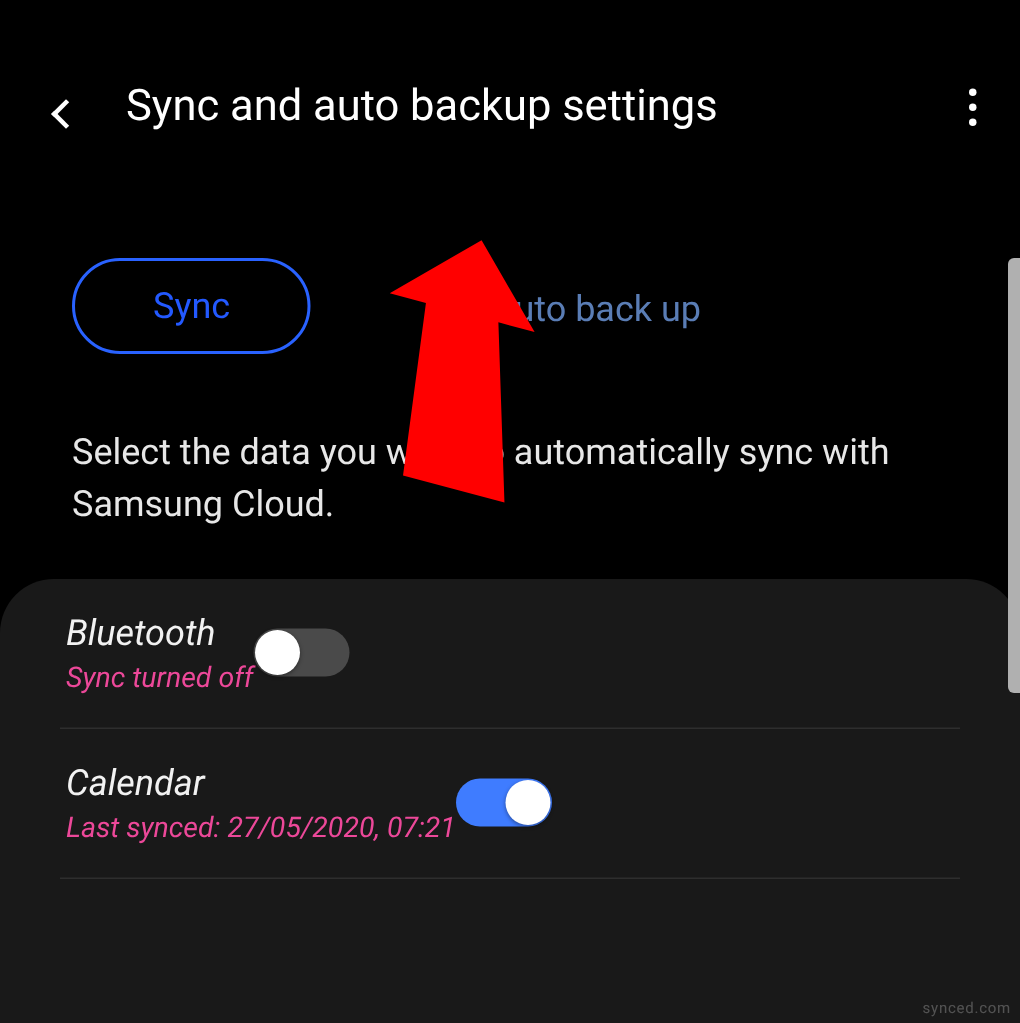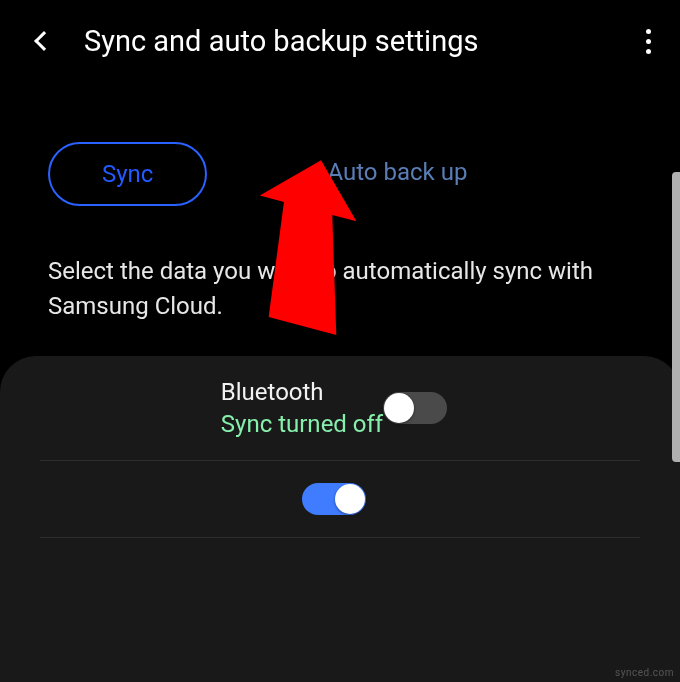--- a/index.html
+++ b/index.html
@@ -10,23 +10,24 @@
     }
     body {
       width: 680px;
       height: 682px;
       background: #000;
       overflow: hidden;
       position: relative;
     }
     .header {
       display: flex;
-      align-items: center;
+      align-items: flex-end;
       padding: 24px 20px 24px 32px;
       gap: 28px;
+      margin-top: 30px;
     }
     .back-btn {
       width: 24px;
       height: 24px;
       display: flex;
       align-items: center;
       justify-content: center;
       cursor: pointer;
     }
     .back-chevron {
@@ -55,20 +56,21 @@
       width: 5px;
       height: 5px;
       background: #fff;
       border-radius: 50%;
     }
     .tabs {
       display: flex;
       padding: 60px 48px 24px 48px;
       gap: 110px;
       position: relative;
+      align-items: flex-end;
     }
     .tab {
       padding: 16px 52px;
       border-radius: 36px;
       cursor: pointer;
       font-size: 24px;
       position: relative;
     }
     .tab.active {
       border: 2.5px solid #2962ff;
@@ -87,36 +89,37 @@
     .panel {
       background: #191919;
       border-radius: 36px 36px 0 0;
       margin: 0 0 0 0;
       padding: 0;
       height: 400px;
     }
     .item {
       display: flex;
       align-items: center;
-      justify-content: center;
+      justify-content: flex-start;
       padding: 22px 56px 22px 44px;
+      font-style: italic;
     }
     .item-text {
       display: flex;
       flex-direction: column;
       gap: 4px;
     }
     .item-title {
       color: #f2f2f2;
       font-size: 24px;
       font-weight: 400;
     }
     .item-sub {
-      color: #86efac;
-      font-size: 24px;
+      color: #ec4899;
+      font-size: 19px;
     }
     .divider {
       height: 1px;
       background: #2e2e2e;
       margin: 0 40px;
     }
     .toggle {
       width: 64px;
       height: 32px;
       border-radius: 20px;
@@ -192,20 +195,24 @@
     <div class="item-text">
       <div class="item-title">Bluetooth</div>
       <div class="item-sub">Sync turned off</div>
     </div>
     <div class="toggle off">
       <div class="knob"></div>
     </div>
   </div>
   <div class="divider"></div>
   <div class="item">
+    <div class="item-text">
+      <div class="item-title">Calendar</div>
+      <div class="item-sub">Last synced: 27/05/2020, 07:21</div>
+    </div>
     <div class="toggle on">
       <div class="knob"></div>
     </div>
   </div>
   <div class="divider"></div>
 </div>
 
 <svg class="arrow" width="150" height="180">
   <defs>
     <filter id="s">

